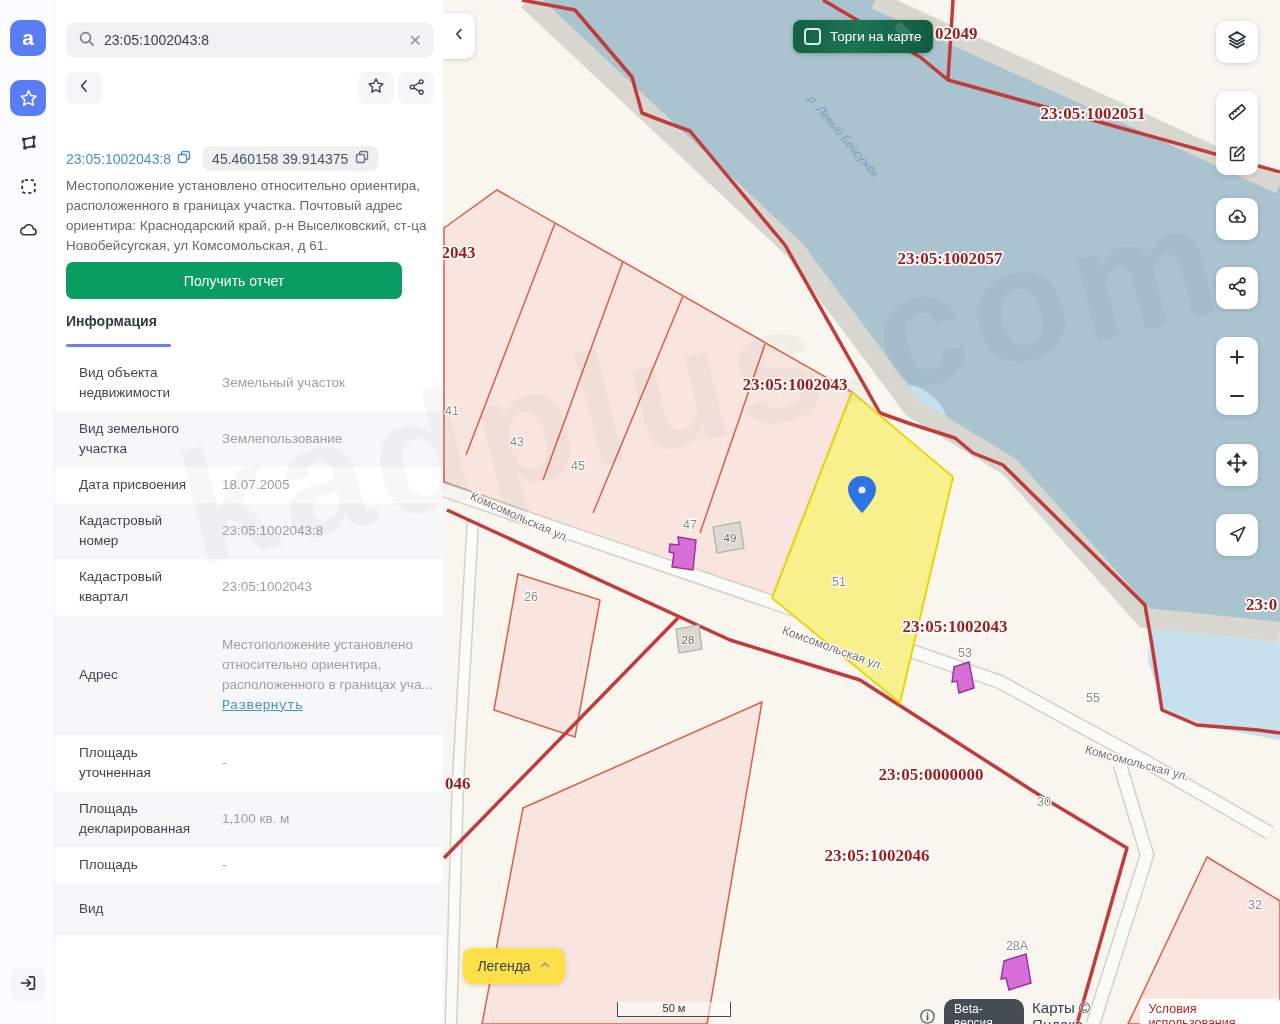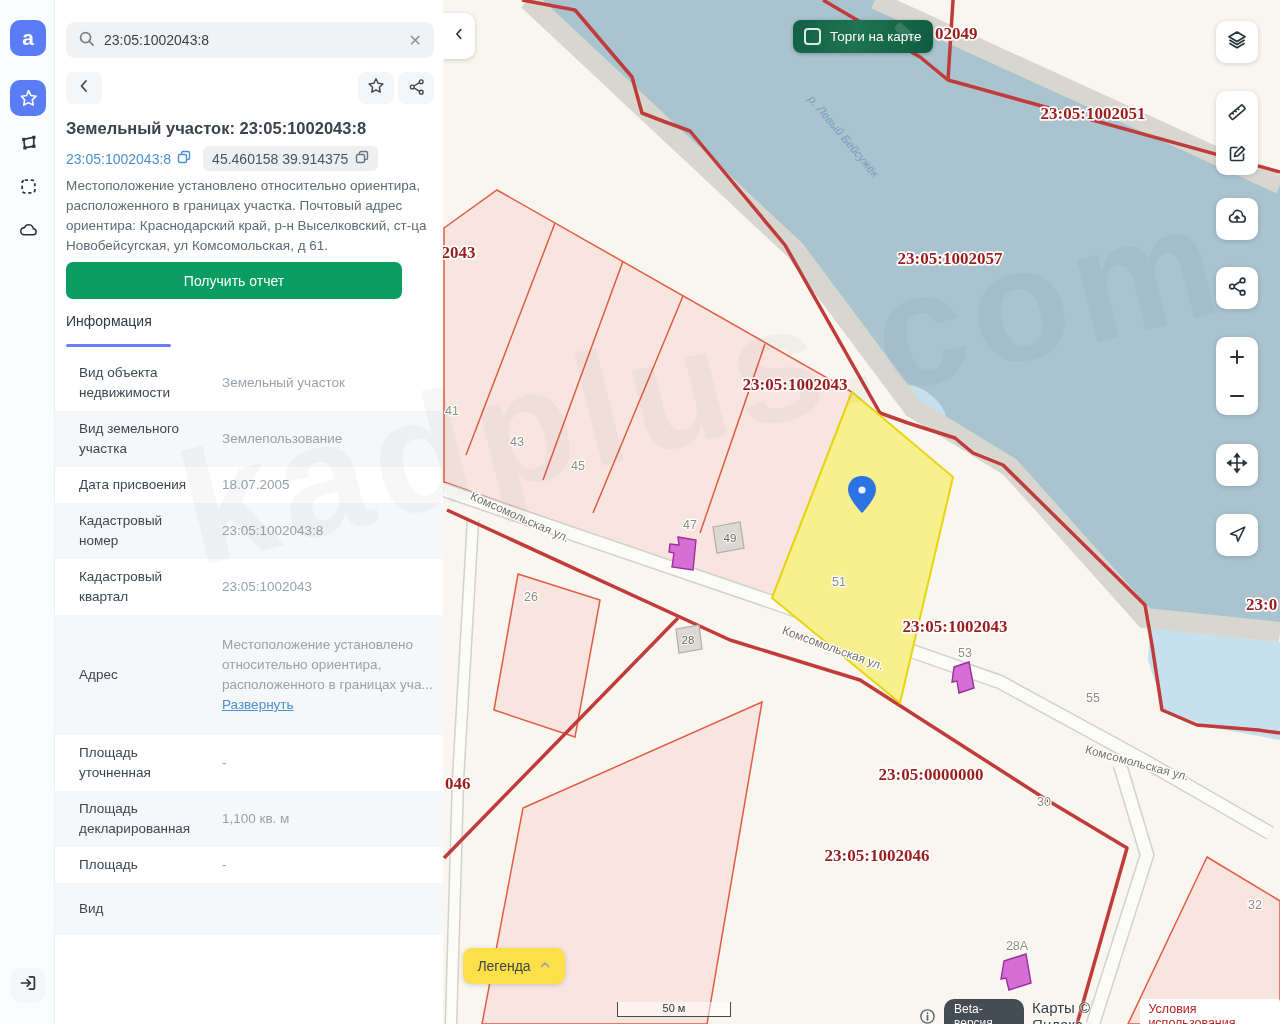--- a/index.html
+++ b/index.html
@@ -19,29 +19,29 @@
   .search { position:absolute; left:11px; top:22px; width:368px; height:36px; background:#f0f2f4; border-radius:9px; display:flex; align-items:center; padding:0 12px; gap:9px; }
   .search input { border:none; outline:none; background:transparent; flex:1; font-size:14px; color:#39424c; font-family:inherit; }
   .search .x { color:#8b939c; font-size:16px; cursor:pointer; }
   .sq-btn { position:absolute; top:72px; width:36px; height:32px; border-radius:8px; background:#f4f6f7; display:flex; align-items:center; justify-content:center; color:#3a434d; }
   .title { position:absolute; left:11px; top:119px; font-size:16.5px; font-weight:600; color:#39424d; }
   .chips { position:absolute; left:11px; top:146px; display:flex; gap:12px; align-items:center; }
   .chip-link { display:flex; align-items:center; gap:6px; color:#4a90d2; font-size:14px; }
   .chip-gray { display:flex; align-items:center; gap:7px; background:#edeff1; border-radius:6px; padding:4px 9px; color:#4b545e; font-size:14px; }
   .descr { position:absolute; left:11px; top:176px; width:370px; font-size:13.5px; line-height:20px; color:#5f6a75; }
   .report-btn { position:absolute; left:11px; top:262px; width:336px; height:37px; background:#099d62; border:none; border-radius:7px; color:#fff; font-size:14px; font-family:inherit; cursor:pointer; }
-  .tab { position:absolute; left:11px; top:313px; font-size:14px; font-weight:normal; color:#323b44; padding-bottom:12px; }
+  .tab { position:absolute; left:11px; top:313px; font-size:14px; font-weight:bold; color:#323b44; padding-bottom:12px; }
   .tab-underline { position:absolute; left:11px; top:344px; width:105px; height:3px; background:#6b7bf7; border-radius:2px; }
   .info { position:absolute; left:0; top:355px; width:388px; }
   .row { display:flex; align-items:center; padding:8px 10px 8px 24px; }
   .row.striped { background:#f6f7f8; }
   .row .lbl { width:115px; margin-right:28px; font-size:13.5px; color:#3d4752; line-height:20px; flex-shrink:0; }
   .row .val { font-size:13.5px; color:#9aa1a8; line-height:20px; }
   .row.h36 { min-height:36px; } .row.h56 { min-height:56px; } .row.h120 { min-height:120px; } .row.h52 { min-height:52px; }
-  .val a { color:#4a90d2; }
+  .val a { color:#4a90d2;font-family:Liberation Mono, monospace; }
 
   
   .mapwrap { position:absolute; left:443px; top:0; width:837px; height:1024px; overflow:hidden; background:#f8f6ee; }
   .mapwrap svg.base { position:absolute; left:0; top:0; }
   .qlabel { font-family:"Liberation Serif", serif; font-weight:bold; font-size:17px; fill:#9c1b1b; stroke:#ffffff; stroke-width:3.5px; paint-order:stroke; stroke-linejoin:round; }
   .pnum { font-size:12.5px; fill:#8d8d86; stroke:#fff; stroke-width:2.5px; paint-order:stroke; }
   .bnum { font-size:11.5px; fill:#63635e; stroke:#fff; stroke-width:1.5px; paint-order:stroke; }
   .street-lbl { font-size:12px; fill:#75726a; stroke:#fff; stroke-width:2.5px; paint-order:stroke; }
   .river-lbl { font-style:italic; font-size:11.5px; fill:#7d9cbc; }
 
@@ -129,21 +129,20 @@
         </svg></span>
   </div>
   <div class="sq-btn" style="left:343px;">
     <span><svg width="17" height="17" viewBox="0 0 18 18">
           <circle cx="14" cy="4" r="2" fill="none" stroke="#3a434d" stroke-width="1.4"></circle>
           <circle cx="4.5" cy="9.5" r="2" fill="none" stroke="#3a434d" stroke-width="1.4"></circle>
           <circle cx="14" cy="15" r="2" fill="none" stroke="#3a434d" stroke-width="1.4"></circle>
           <path d="M6.3 8.5 L12.2 4.9 M6.3 10.5 L12.2 14.1" stroke="#3a434d" stroke-width="1.4"></path>
         </svg></span>
   </div>
-  <div class="title">Земельный участок: 23:05:1002043:8</div>
   <div class="chips">
     <span class="chip-link">
         <span>23:05:1002043:8</span>
         <span><svg width="14" height="14" viewBox="0 0 14 14">
             <rect x="4.5" y="1.5" width="8" height="8" rx="1.5" fill="none" stroke="#4a90d2" stroke-width="1.4"></rect>
             <rect x="1.5" y="4.5" width="8" height="8" rx="1.5" fill="#fff" stroke="#4a90d2" stroke-width="1.4"></rect>
           </svg></span>
       </span>
     <span class="chip-gray">
         <span>45.460158 39.914375</span>

